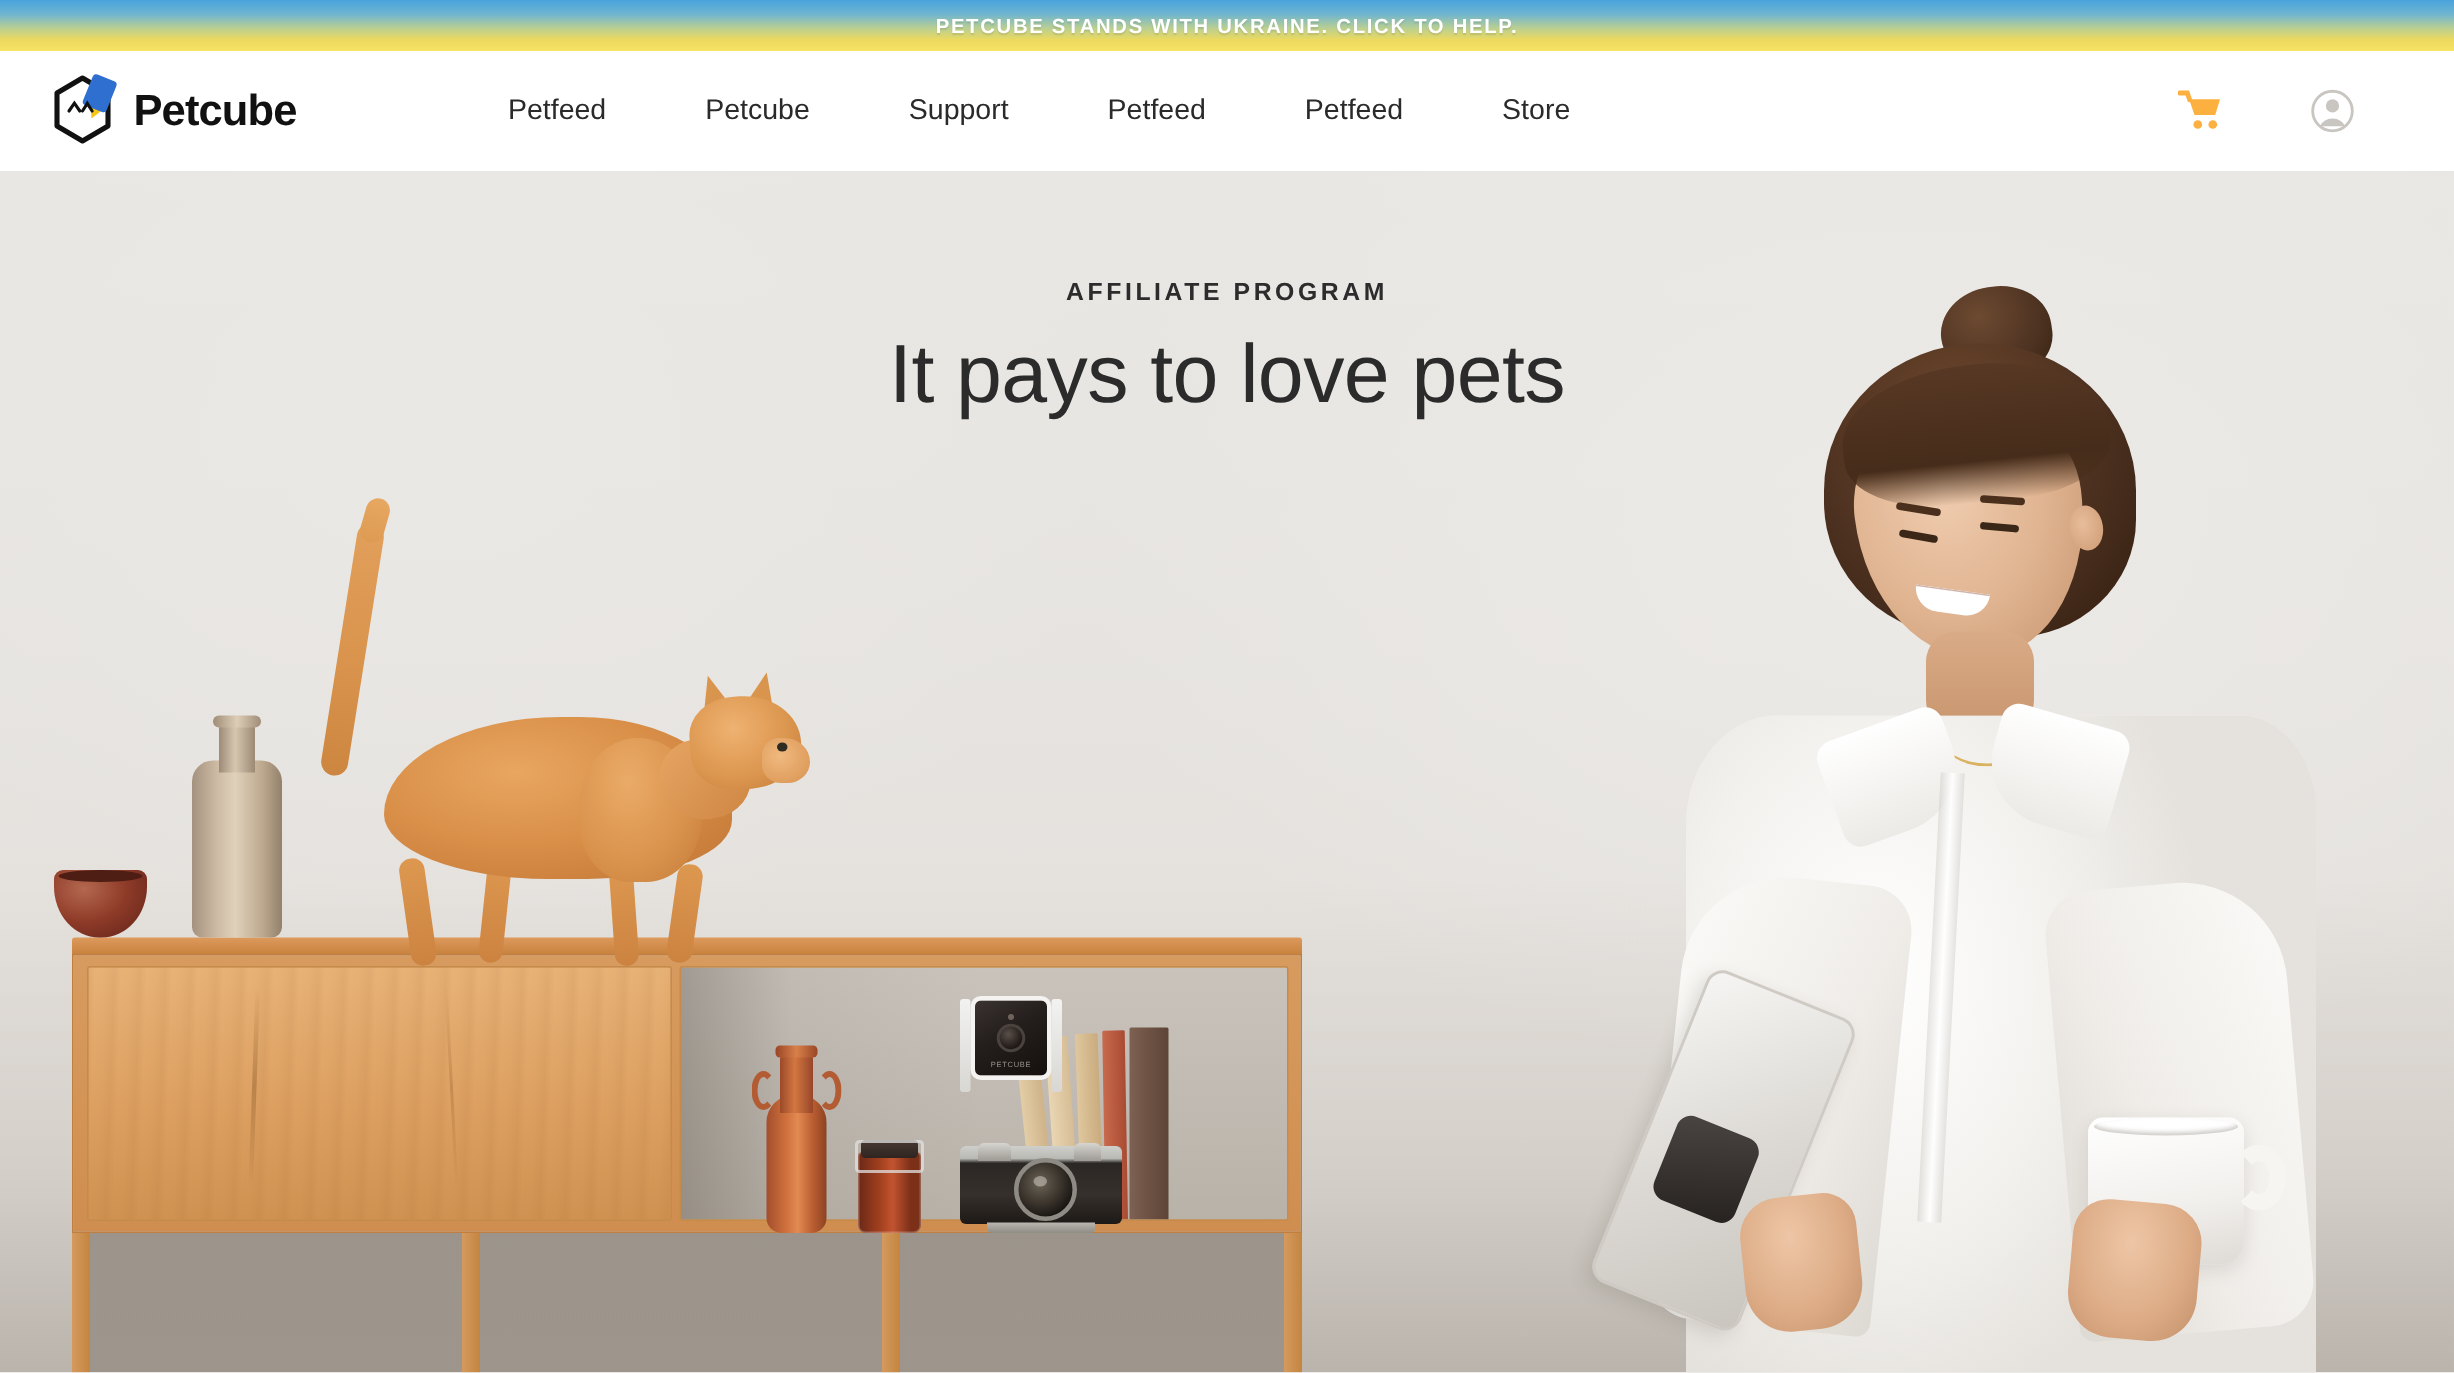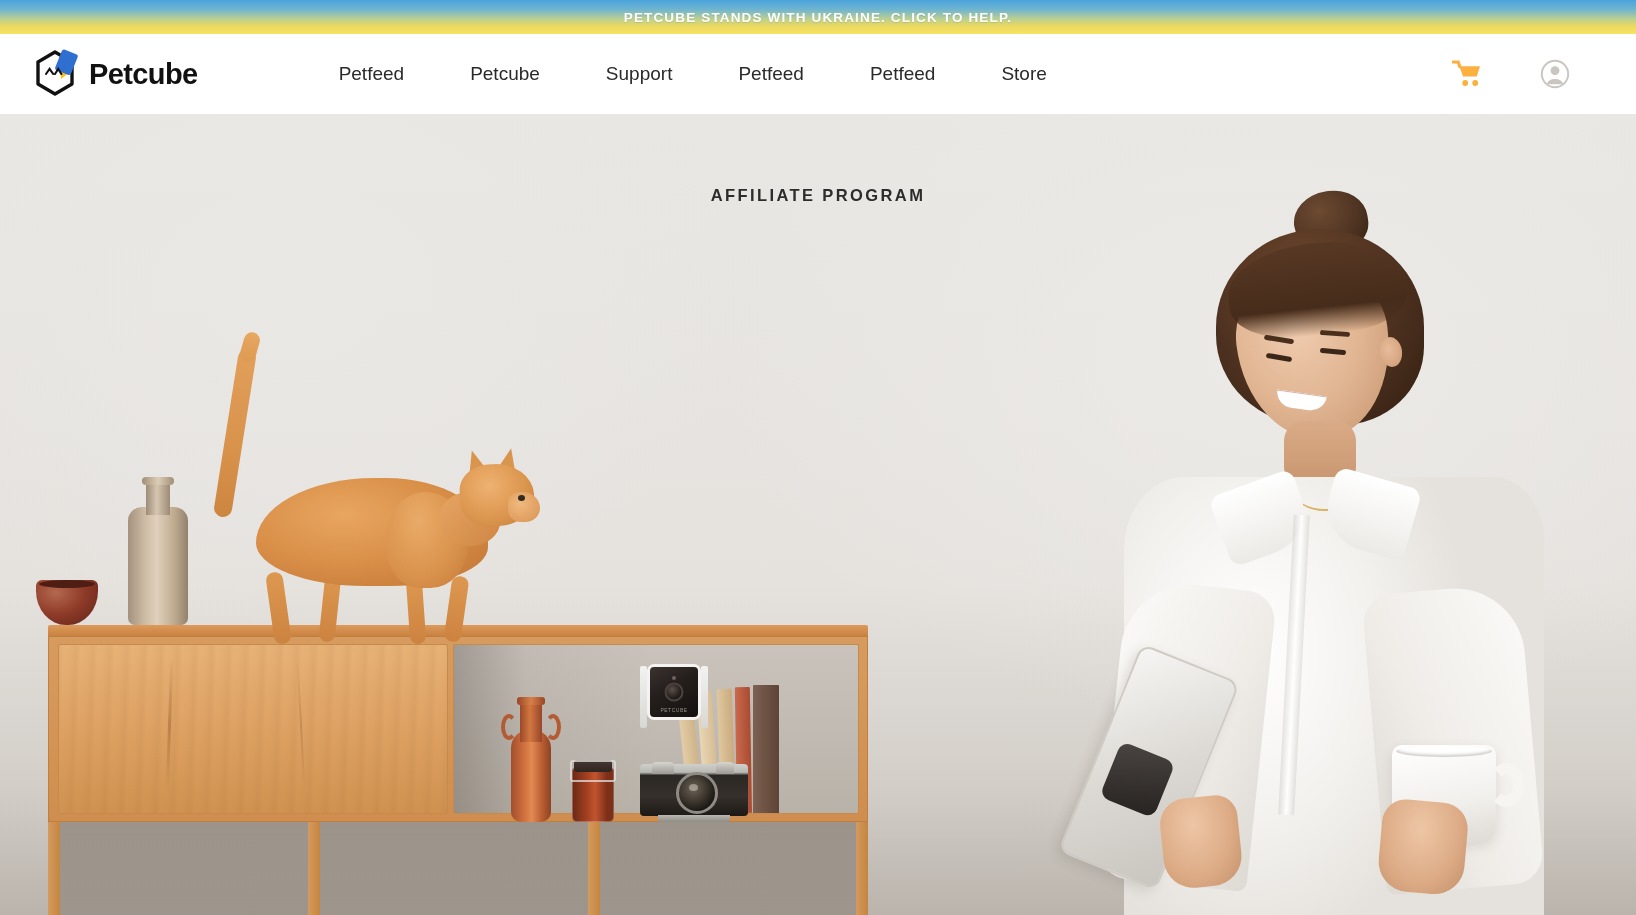--- a/index.html
+++ b/index.html
@@ -866,16 +866,17 @@
       </div>
       <div class="w-hand-l"></div>
       <div class="w-mug">
         <div class="w-mug-handle"></div>
       </div>
       <div class="w-hand-r"></div>
     </div>
 
     <div class="hero-copy">
       <div class="eyebrow">AFFILIATE PROGRAM</div>
+      <h1 class="hero-title">It pays to love pets</h1>
     </div>
   </section>
 
 </div>
 
 </body></html>

